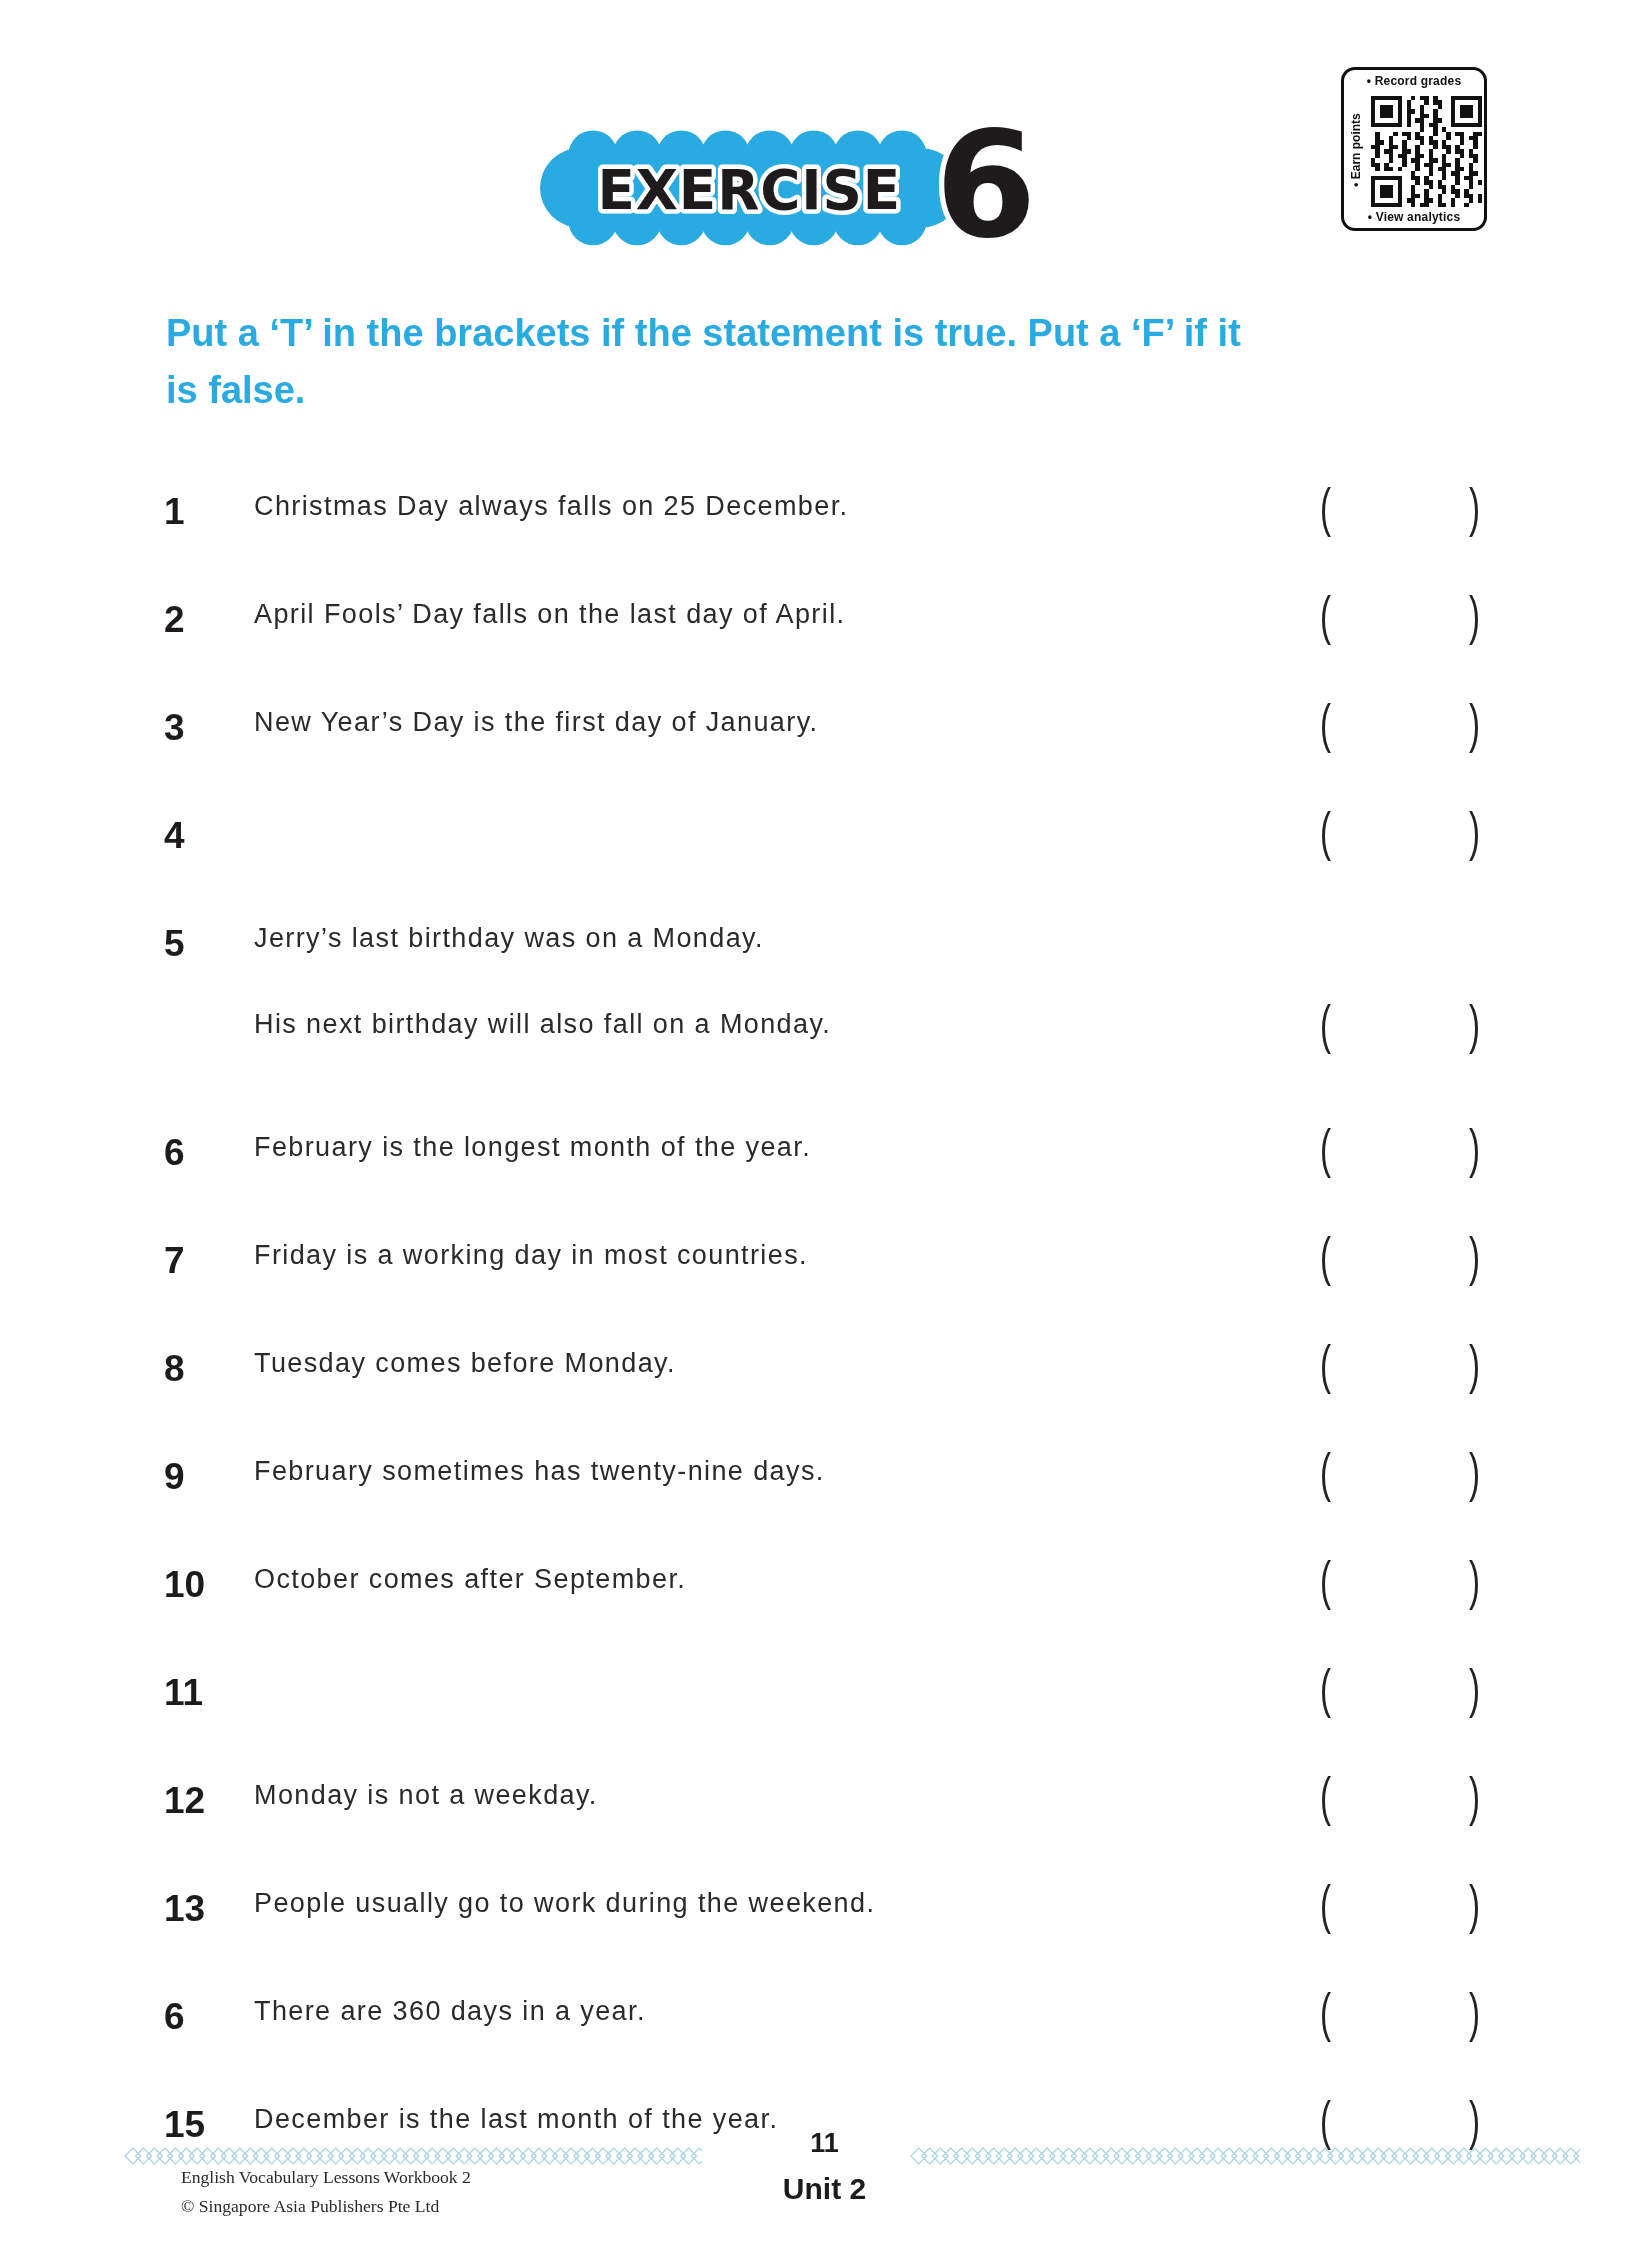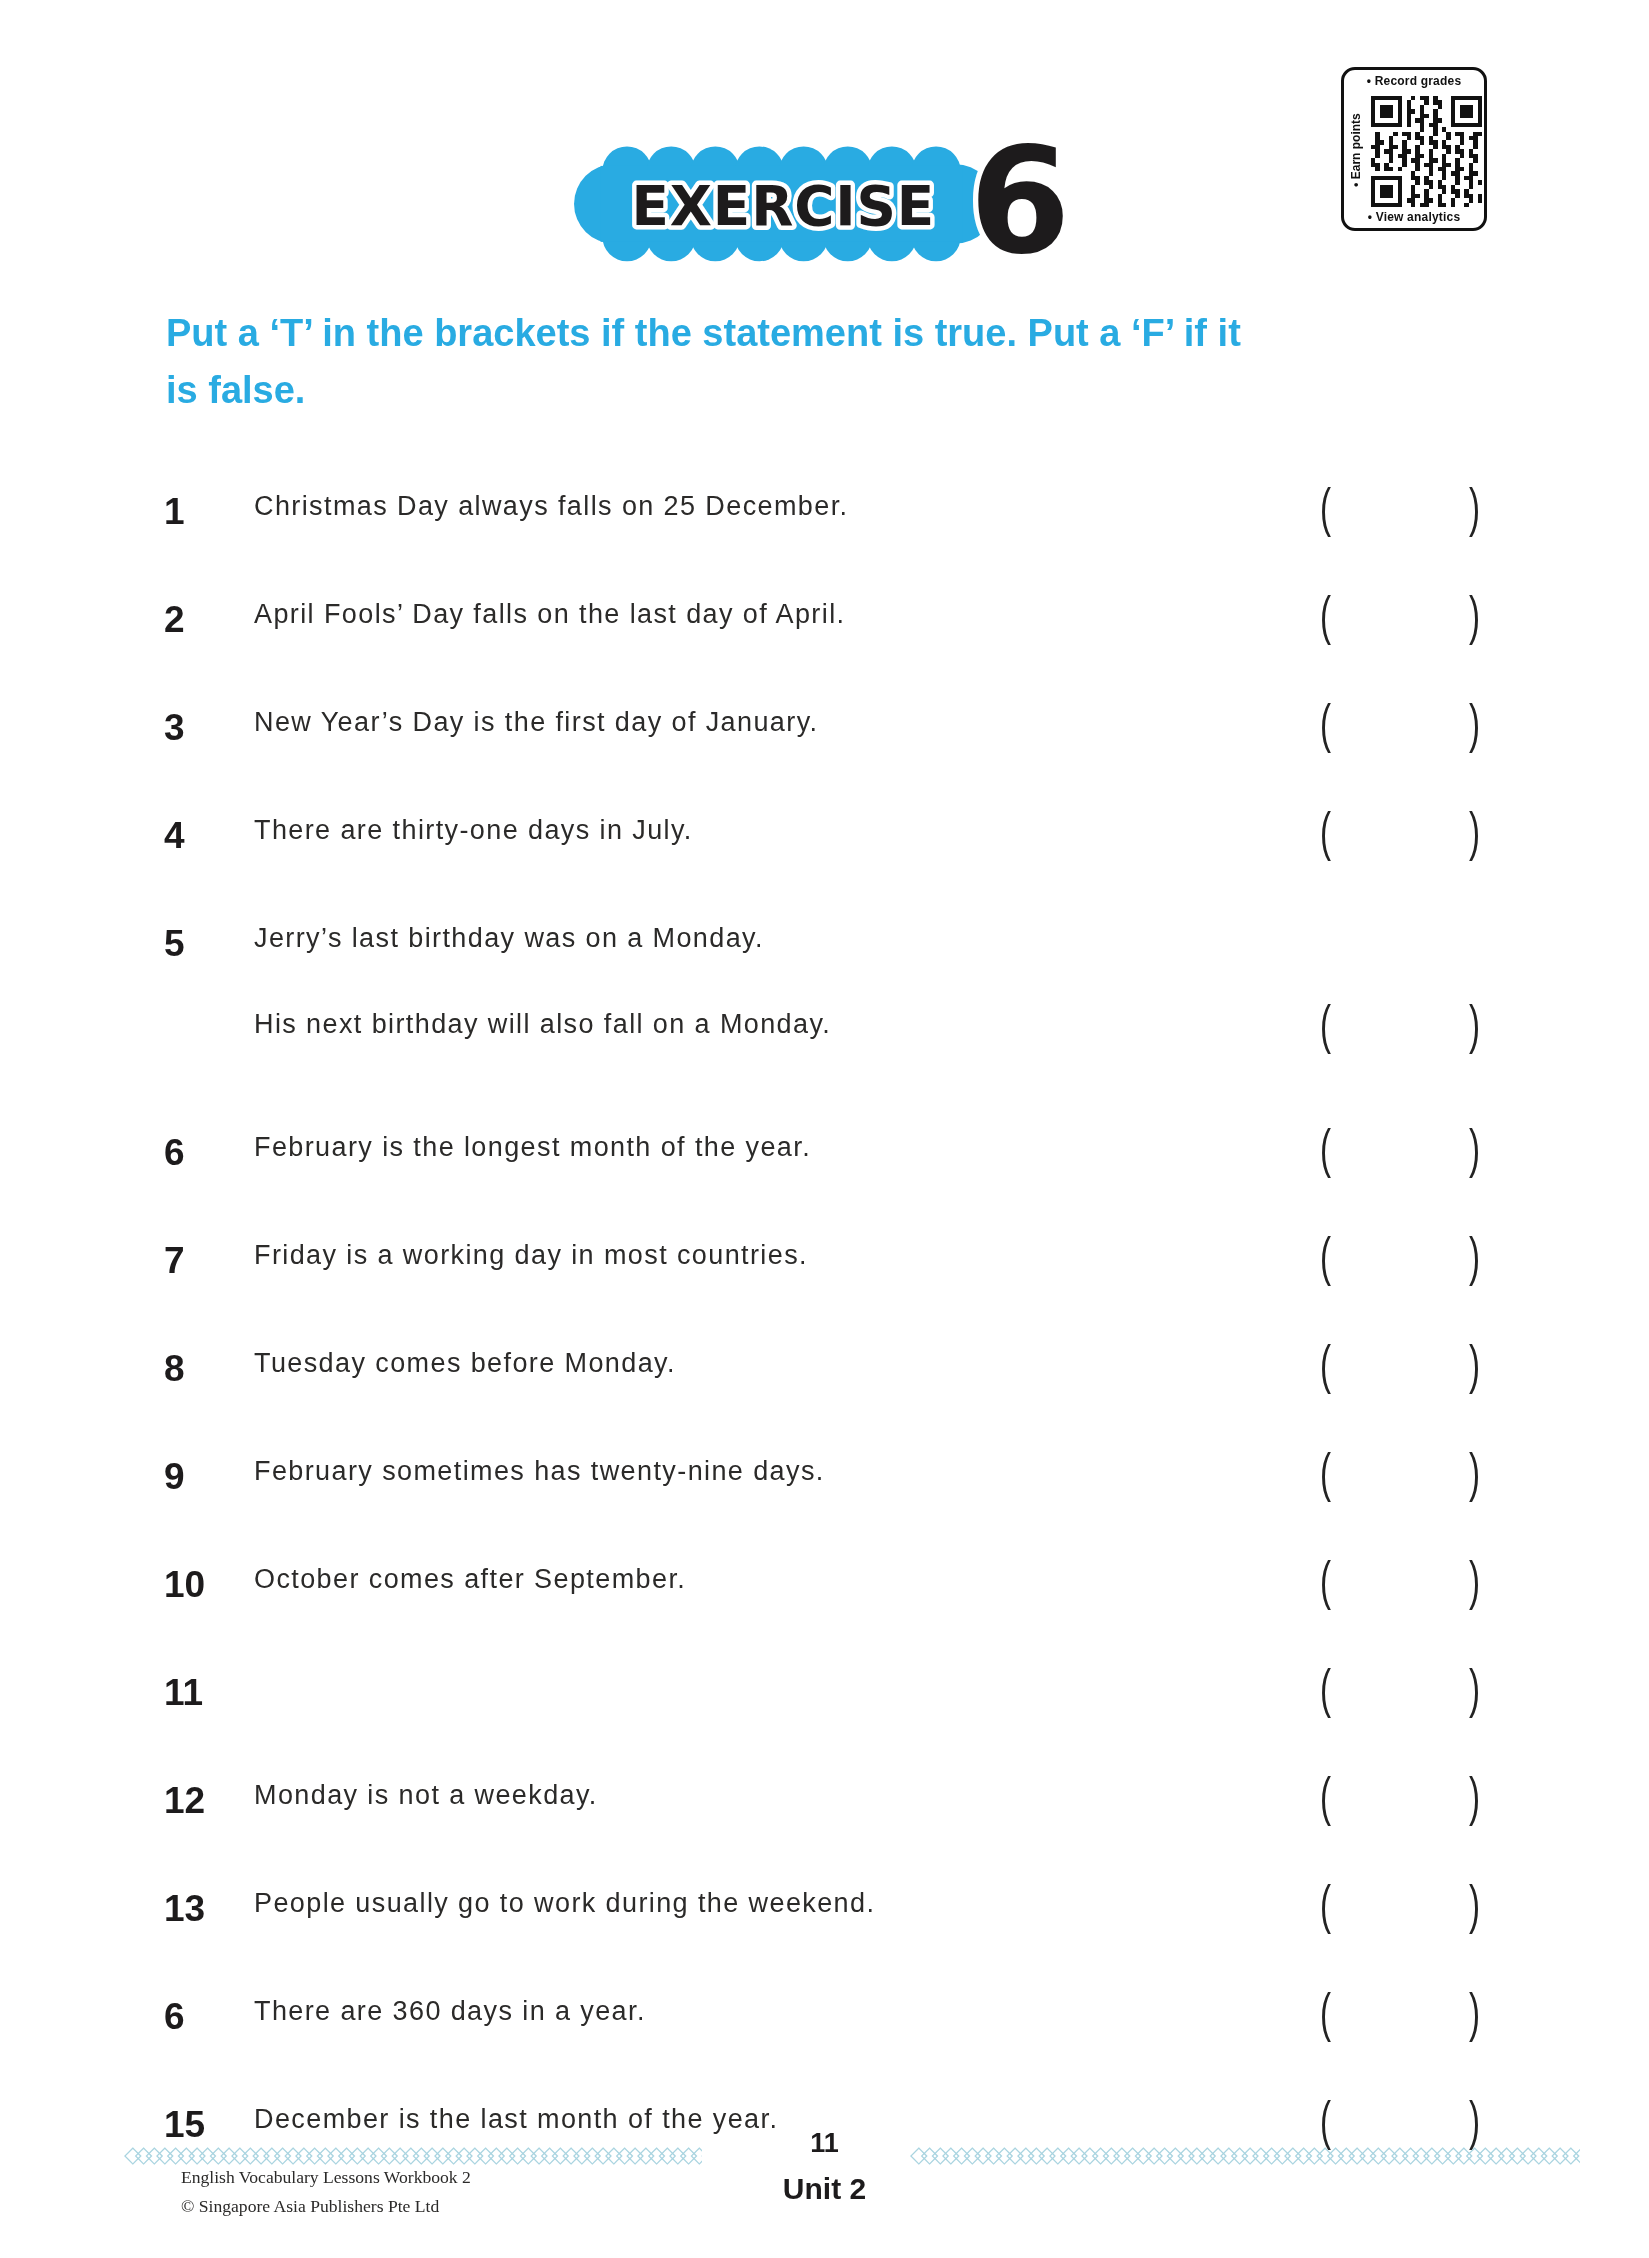--- a/index.html
+++ b/index.html
@@ -3,21 +3,21 @@
 <meta charset="utf-8">
 <style>
   * { margin:0; padding:0; box-sizing:border-box; }
   html,body { background:#ffffff; }
   body {
     width:1650px; height:2258px; position:relative; overflow:hidden;
     font-family:"Liberation Sans", sans-serif; color:#231f20;
   }
 
   
-  .badge-wrap { position:absolute; left:574px; top:104px; width:521px; height:181px;margin-top:16px; }
+  .badge-wrap { position:absolute; left:540px; top:104px; width:521px; height:181px; }
   .badge-wrap svg { display:block; }
 
   
   .qr-box {
     position:absolute; left:1341px; top:67px; width:146px; height:164px;
     border:3.5px solid #111; border-radius:14px; background:#fff;padding-left:12px;
   }
   .qr-top-label, .qr-bottom-label {
     position:absolute; left:0; width:100%; text-align:center;
     font-size:12px; font-weight:700; color:#111; letter-spacing:0.2px; white-space:nowrap;
@@ -347,21 +347,20 @@
     <div class="num">3</div>
     <div class="stmt">New Year’s Day is the first day of January.</div>
     <div class="slot">
       <span>(</span>
       <span>)</span>
     </div>
   </div>
 
   <div class="row">
     <div class="num">4</div>
-    <div class="stmt">There are thirty-one days in July.</div>
     <div class="slot">
       <span>(</span>
       <span>)</span>
     </div>
   </div>
 
   <div class="row two-line">
     <div class="num">5</div>
     <div class="stmt">Jerry’s last birthday was on a Monday.</div>
     <div class="stmt2">His next birthday will also fall on a Monday.</div>

